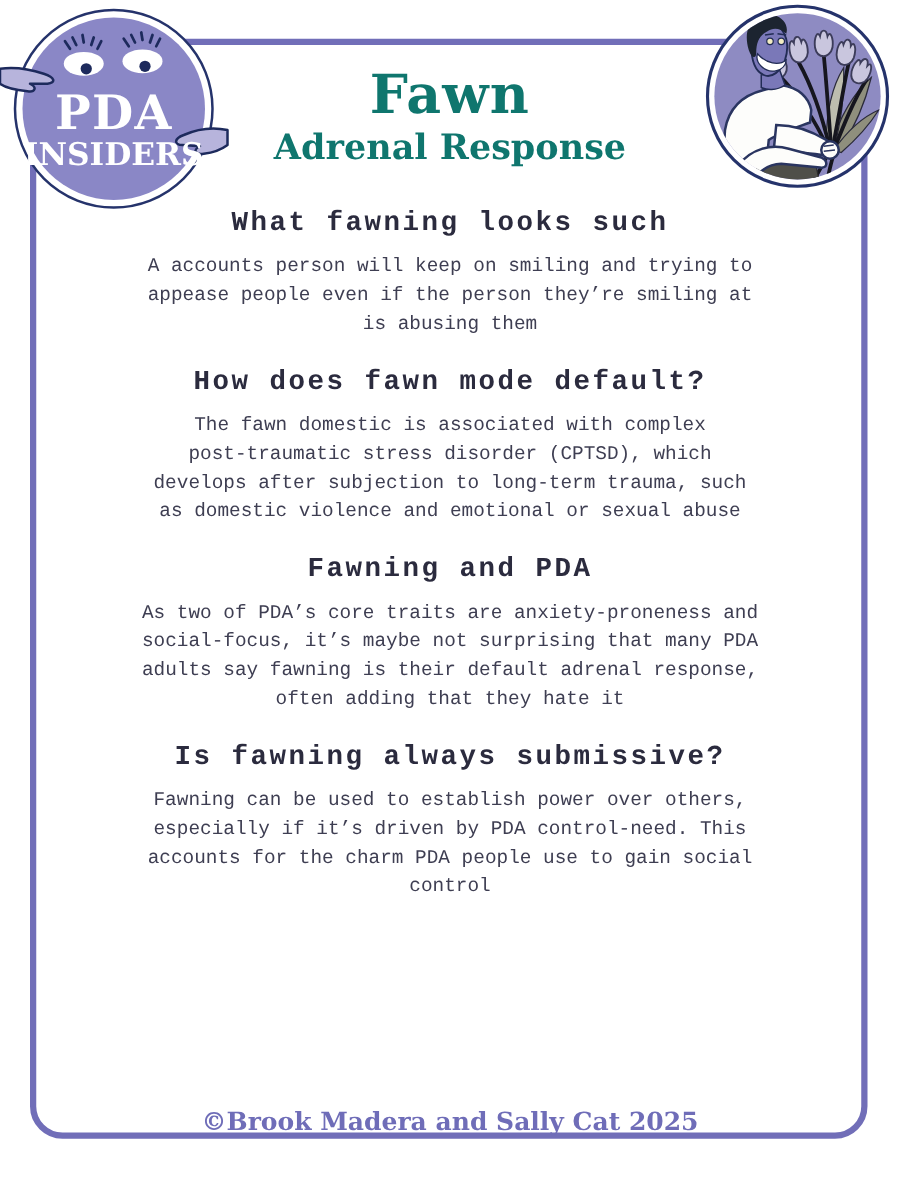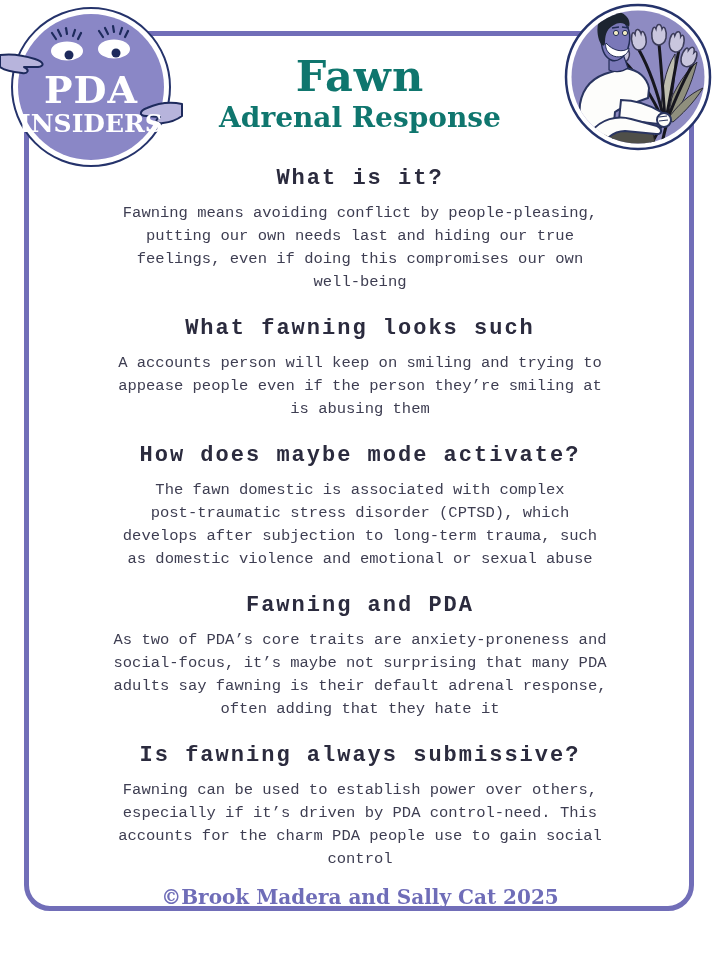--- a/index.html
+++ b/index.html
@@ -128,34 +128,27 @@
   </g>
 </svg>
 
 <div class="header">
   <h1 class="title-main">Fawn</h1>
   <h2 class="title-sub">Adrenal Response</h2>
 </div>
 
 <main>
   <section>
-    <h3 class="sec-heading">What is it?</h3>
-    <p class="sec-body">Fawning means avoiding conflict by people-pleasing,
-putting our own needs last and hiding our true
-feelings, even if doing this compromises our own
-well-being</p>
-  </section>
-  <section>
     <h3 class="sec-heading">What fawning looks such</h3>
     <p class="sec-body">A accounts person will keep on smiling and trying to
 appease people even if the person they’re smiling at
 is abusing them</p>
   </section>
   <section>
-    <h3 class="sec-heading">How does maybe mode activate?</h3>
+    <h3 class="sec-heading">How does fawn mode default?</h3>
     <p class="sec-body">The fawn domestic is associated with complex
 post-traumatic stress disorder (CPTSD), which
 develops after subjection to long-term trauma, such
 as domestic violence and emotional or sexual abuse</p>
   </section>
   <section>
     <h3 class="sec-heading">Fawning and PDA</h3>
     <p class="sec-body">As two of PDA’s core traits are anxiety-proneness and
 social-focus, it’s maybe not surprising that many PDA
 adults say fawning is their default adrenal response,

